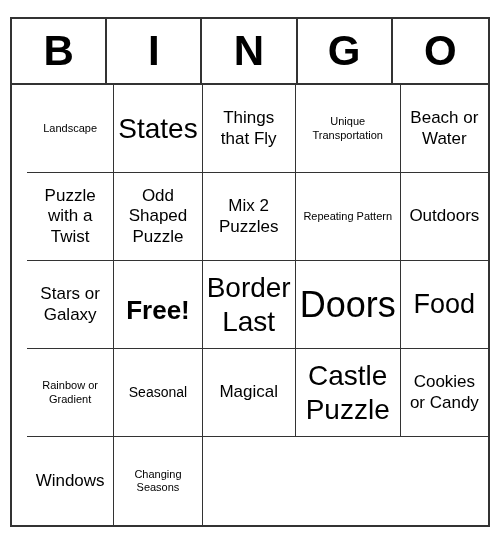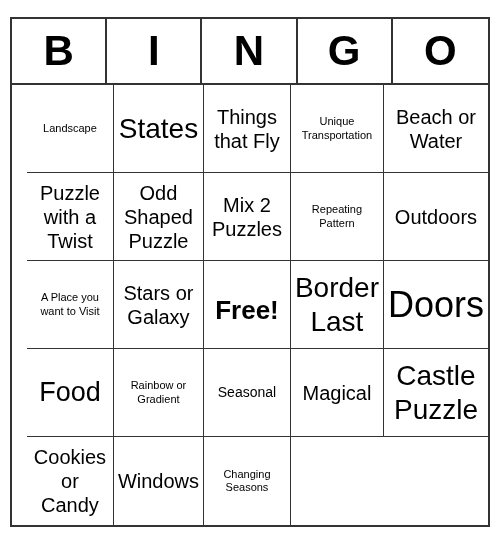--- a/index.html
+++ b/index.html
@@ -45,21 +45,21 @@
       padding: 6px 4px;
       min-height: 88px;
     }
     .bingo-cell:nth-child(5n) { border-right: none; }
     .bingo-cell:nth-child(n+21) { border-bottom: none; }
     .cell-text {
       line-height: 1.2;
     }
     .size-small { font-size: 11px; }
     .size-normal { font-size: 14px; }
-    .size-medium { font-size: 20px; }
+    .size-medium { font-size: 17px; }
     .size-large { font-size: 28px; }
     .size-xlarge { font-size: 36px; }
     .size-xxlarge { font-size: 27px; }
     .free-cell {
       font-size: 26px;
       font-weight: bold;
       margin-top: 11px;
     }
   </style>
 </head>
@@ -98,23 +98,20 @@
       <div class="bingo-cell">
         <span class="cell-text size-medium">Mix 2 Puzzles</span>
       </div>
       <div class="bingo-cell">
         <span class="cell-text size-small">Repeating Pattern</span>
       </div>
       <div class="bingo-cell">
         <span class="cell-text size-medium">Outdoors</span>
       </div>
       <div class="bingo-cell">
-        <span class="cell-text size-small">A Place you want to Visit</span>
-      </div>
-      <div class="bingo-cell">
         <span class="cell-text size-medium">Stars or Galaxy</span>
       </div>
       <div class="bingo-cell">
         <span class="free-cell">Free!</span>
       </div>
       <div class="bingo-cell">
         <span class="cell-text size-large">Border Last</span>
       </div>
       <div class="bingo-cell">
         <span class="cell-text size-xlarge">Doors</span>

